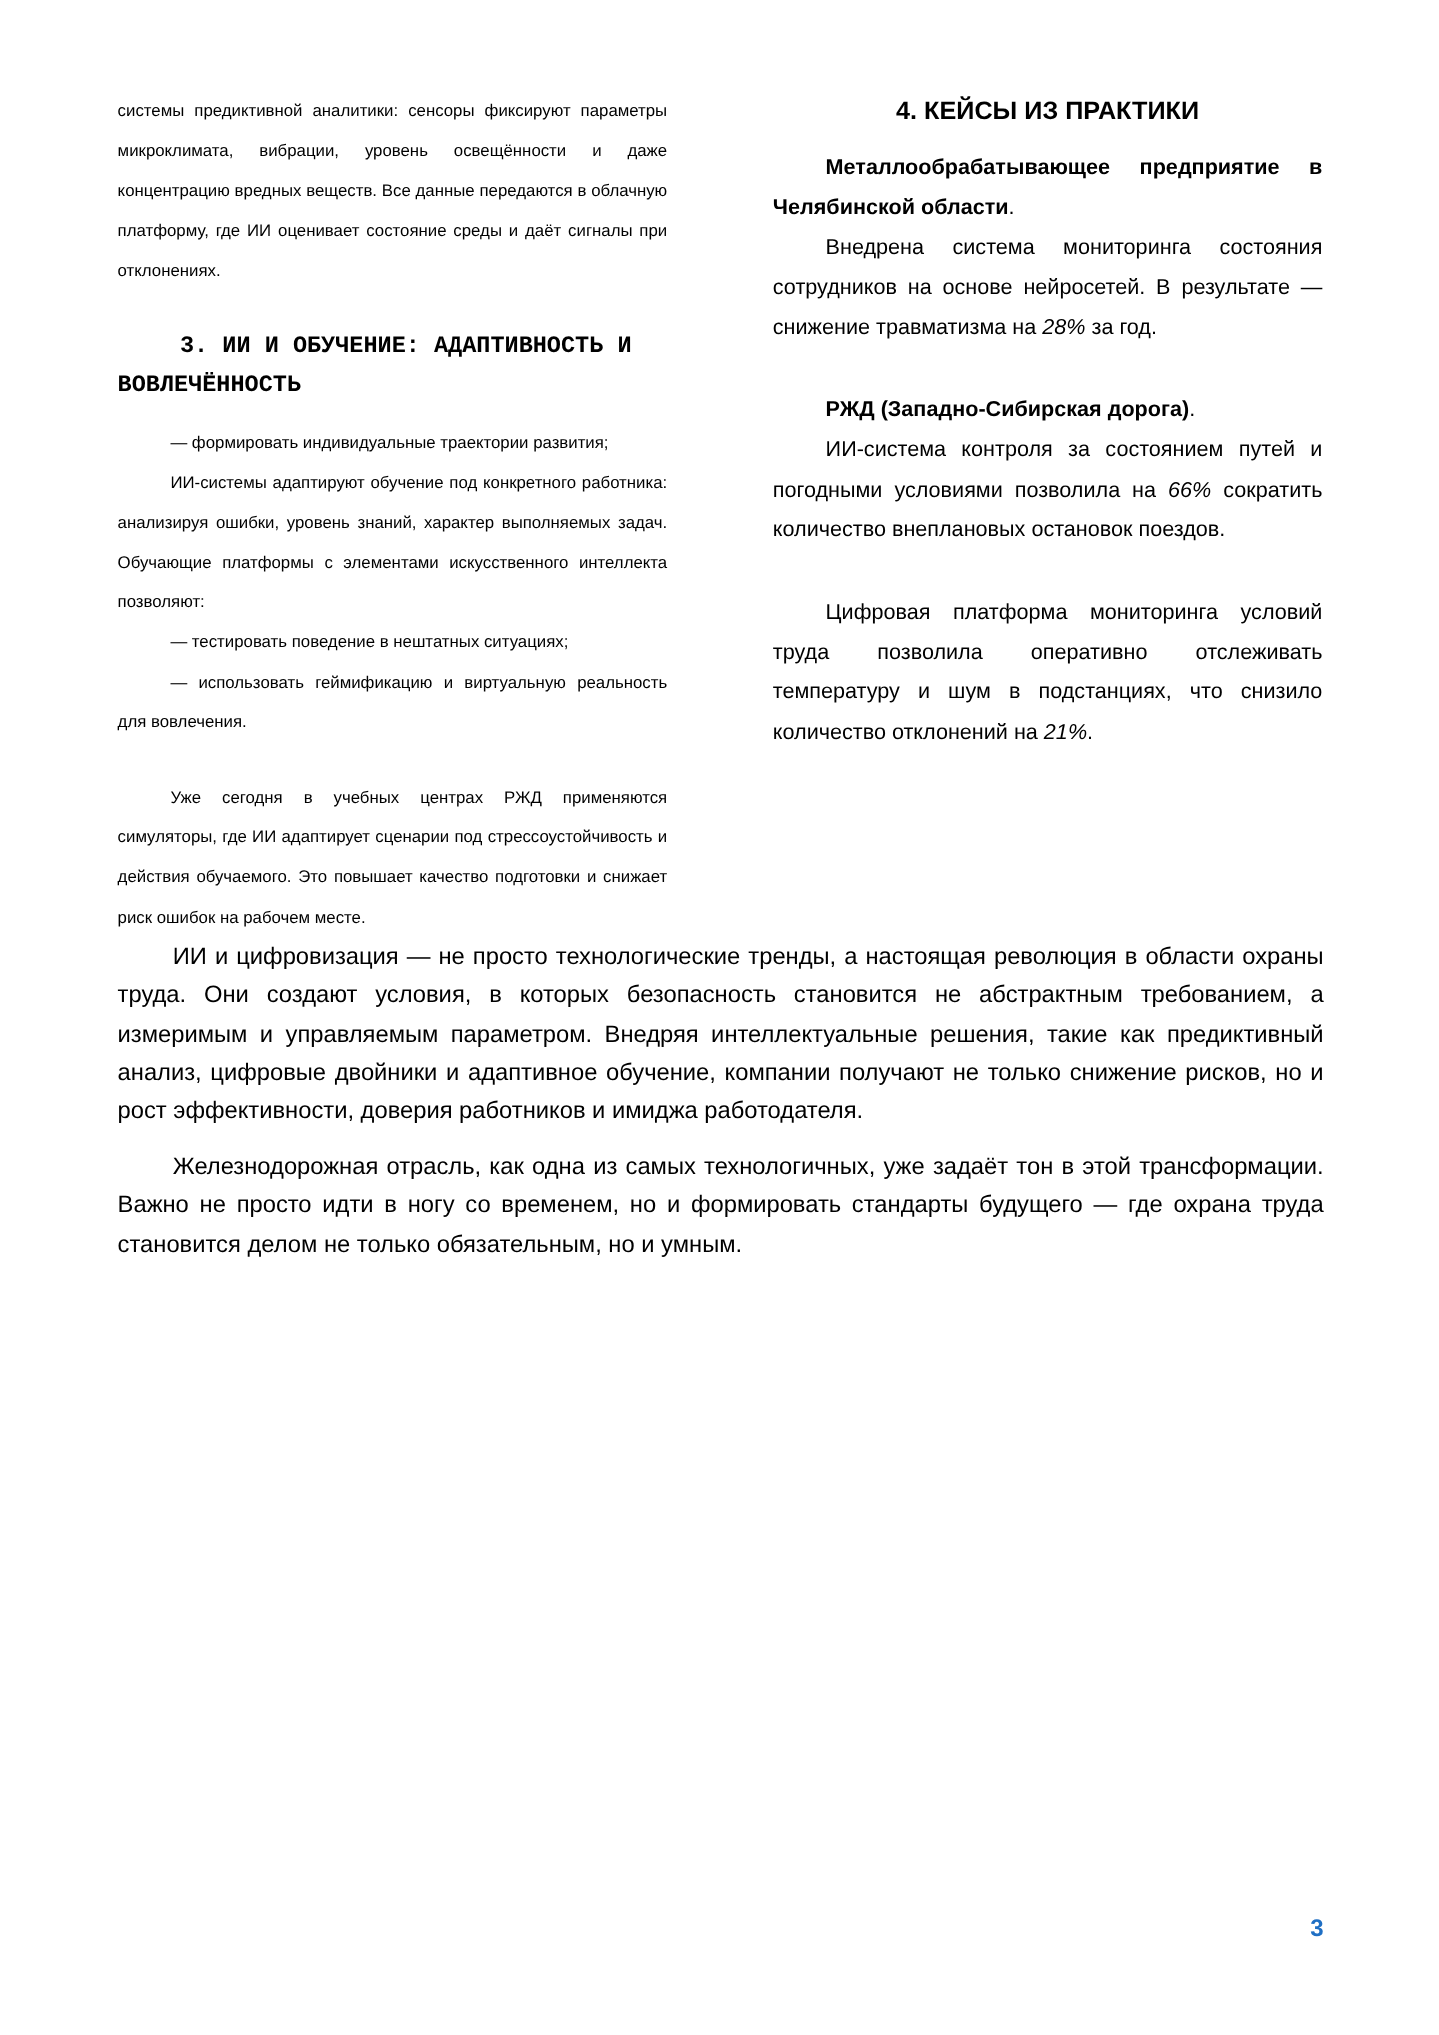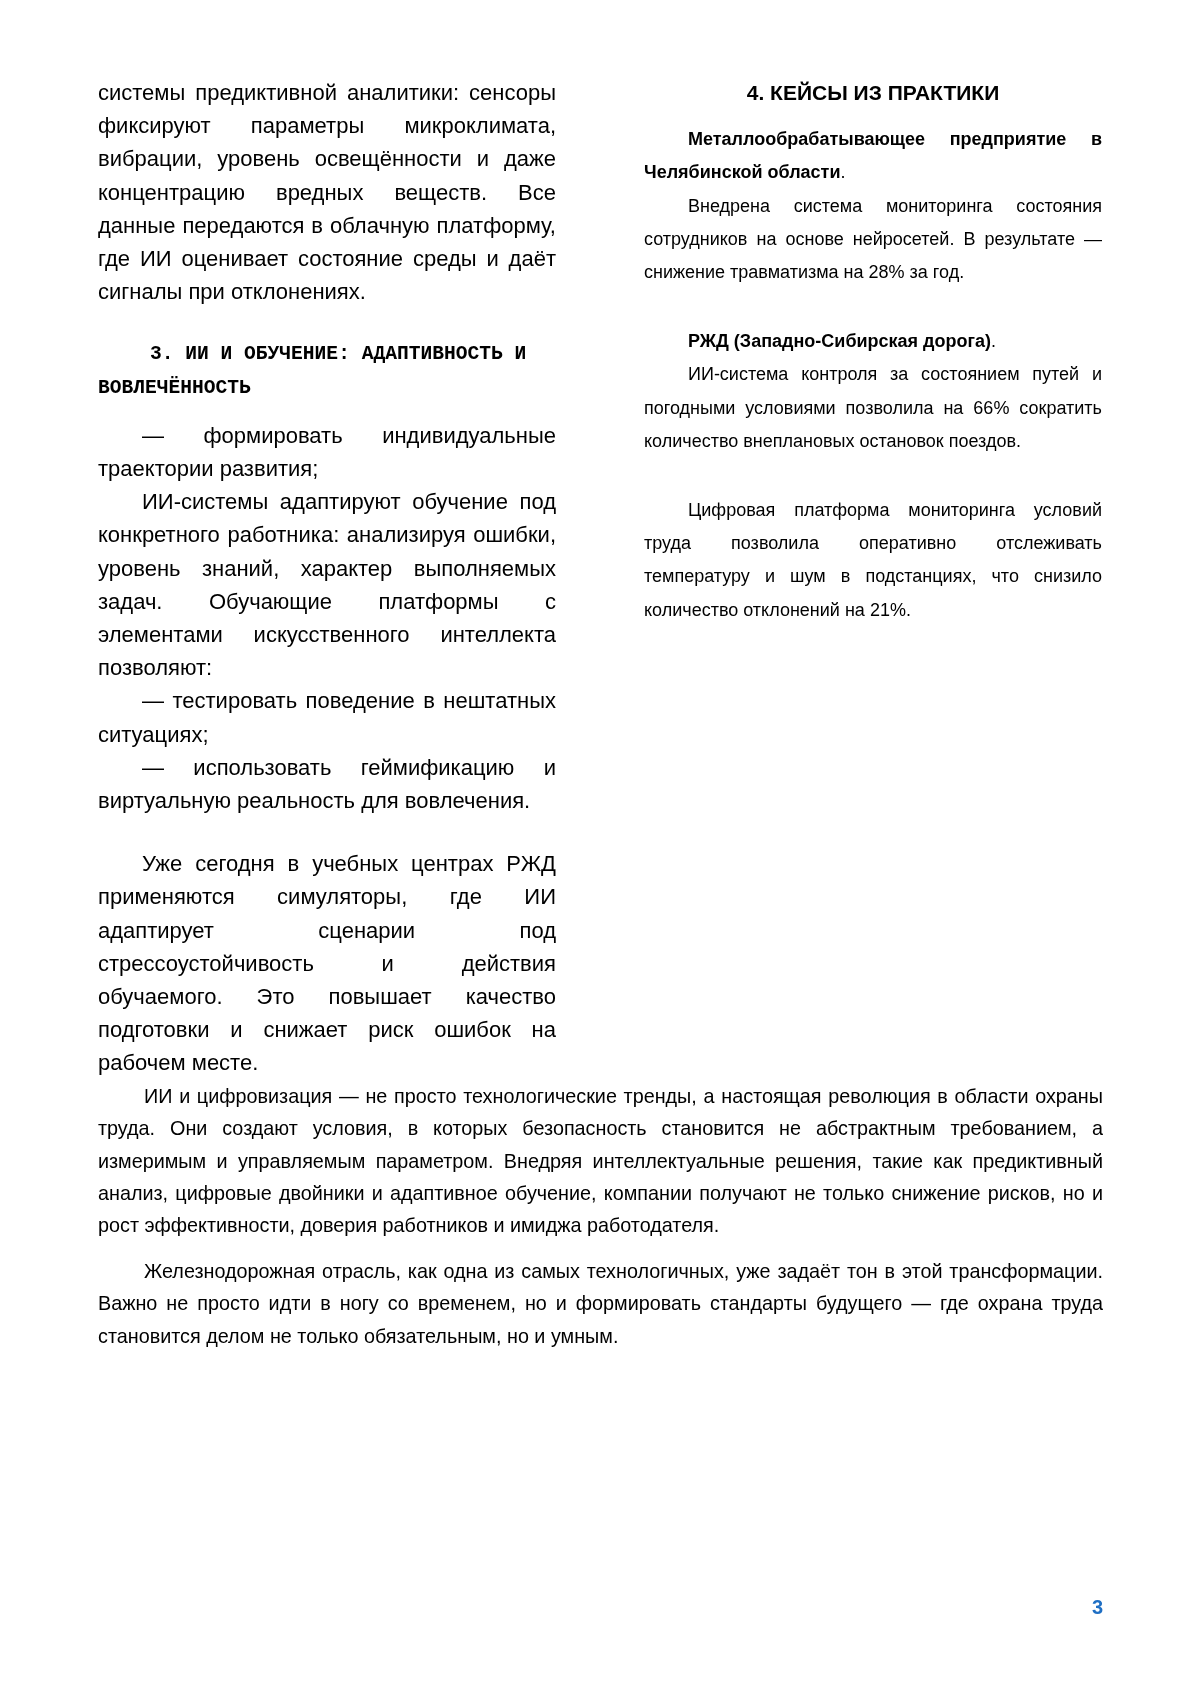--- a/index.html
+++ b/index.html
@@ -35,21 +35,21 @@
   .col {
     width: 458px;
     flex: 0 0 458px;
   }
   .col-right {
     width: 458px;
     flex: 0 0 458px;
   }
 
   .p {
-    font-size: 22px;
+    font-size: 14px;
     line-height: 33.2px;
     text-align: justify;
     text-justify: inter-word;
     margin: 0;
     hyphens: none;
     word-spacing: 0px;
   }
   .p.indent {
     text-indent: 44px;
   }
@@ -79,21 +79,21 @@
     margin: 0;
     text-indent: 44px;
   }
   .center-head {
     font-size: 21px;
     line-height: 33.2px;
     font-weight: bold;
     margin: 0;
     text-align: center;
   }
-  .it { }
+  .it { font-style: italic; }
 
   
   .bottom {
   }
   .bp {
     font-family: "Liberation Sans Narrow", "Liberation Sans", sans-serif;
     font-stretch: condensed;
     font-size: 19.8px;
     line-height: 32.4px;
     text-align: justify;

